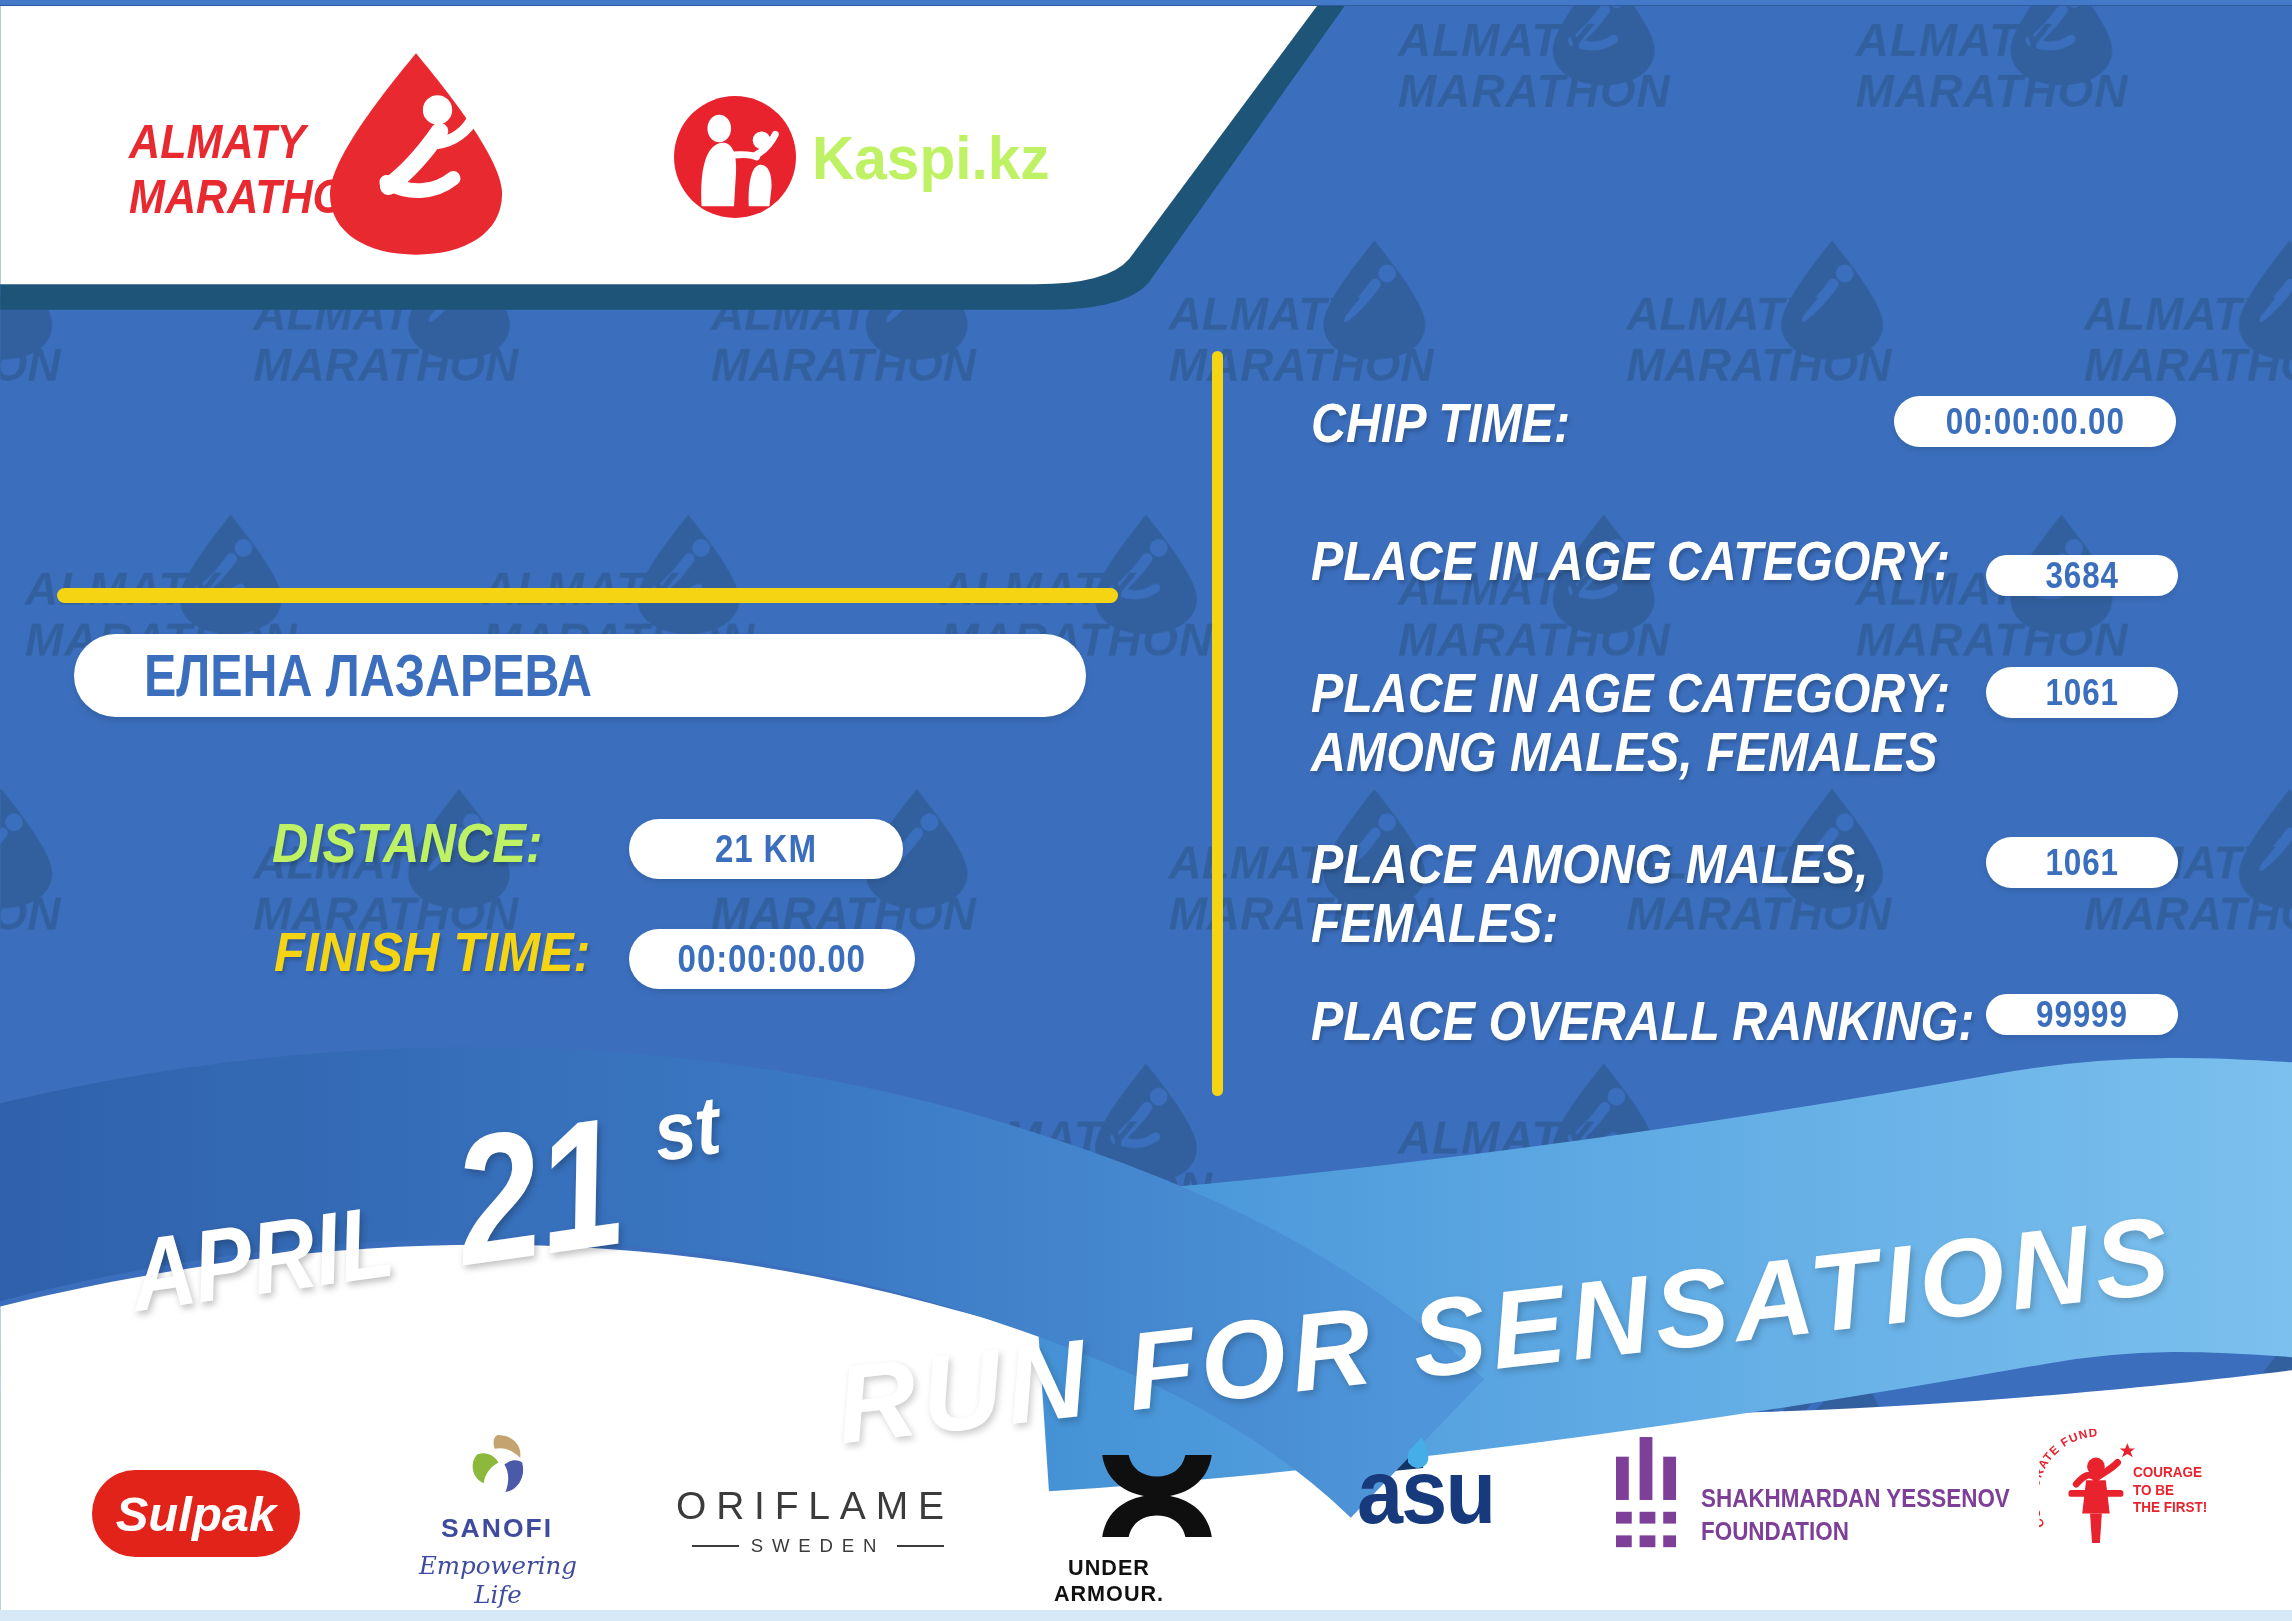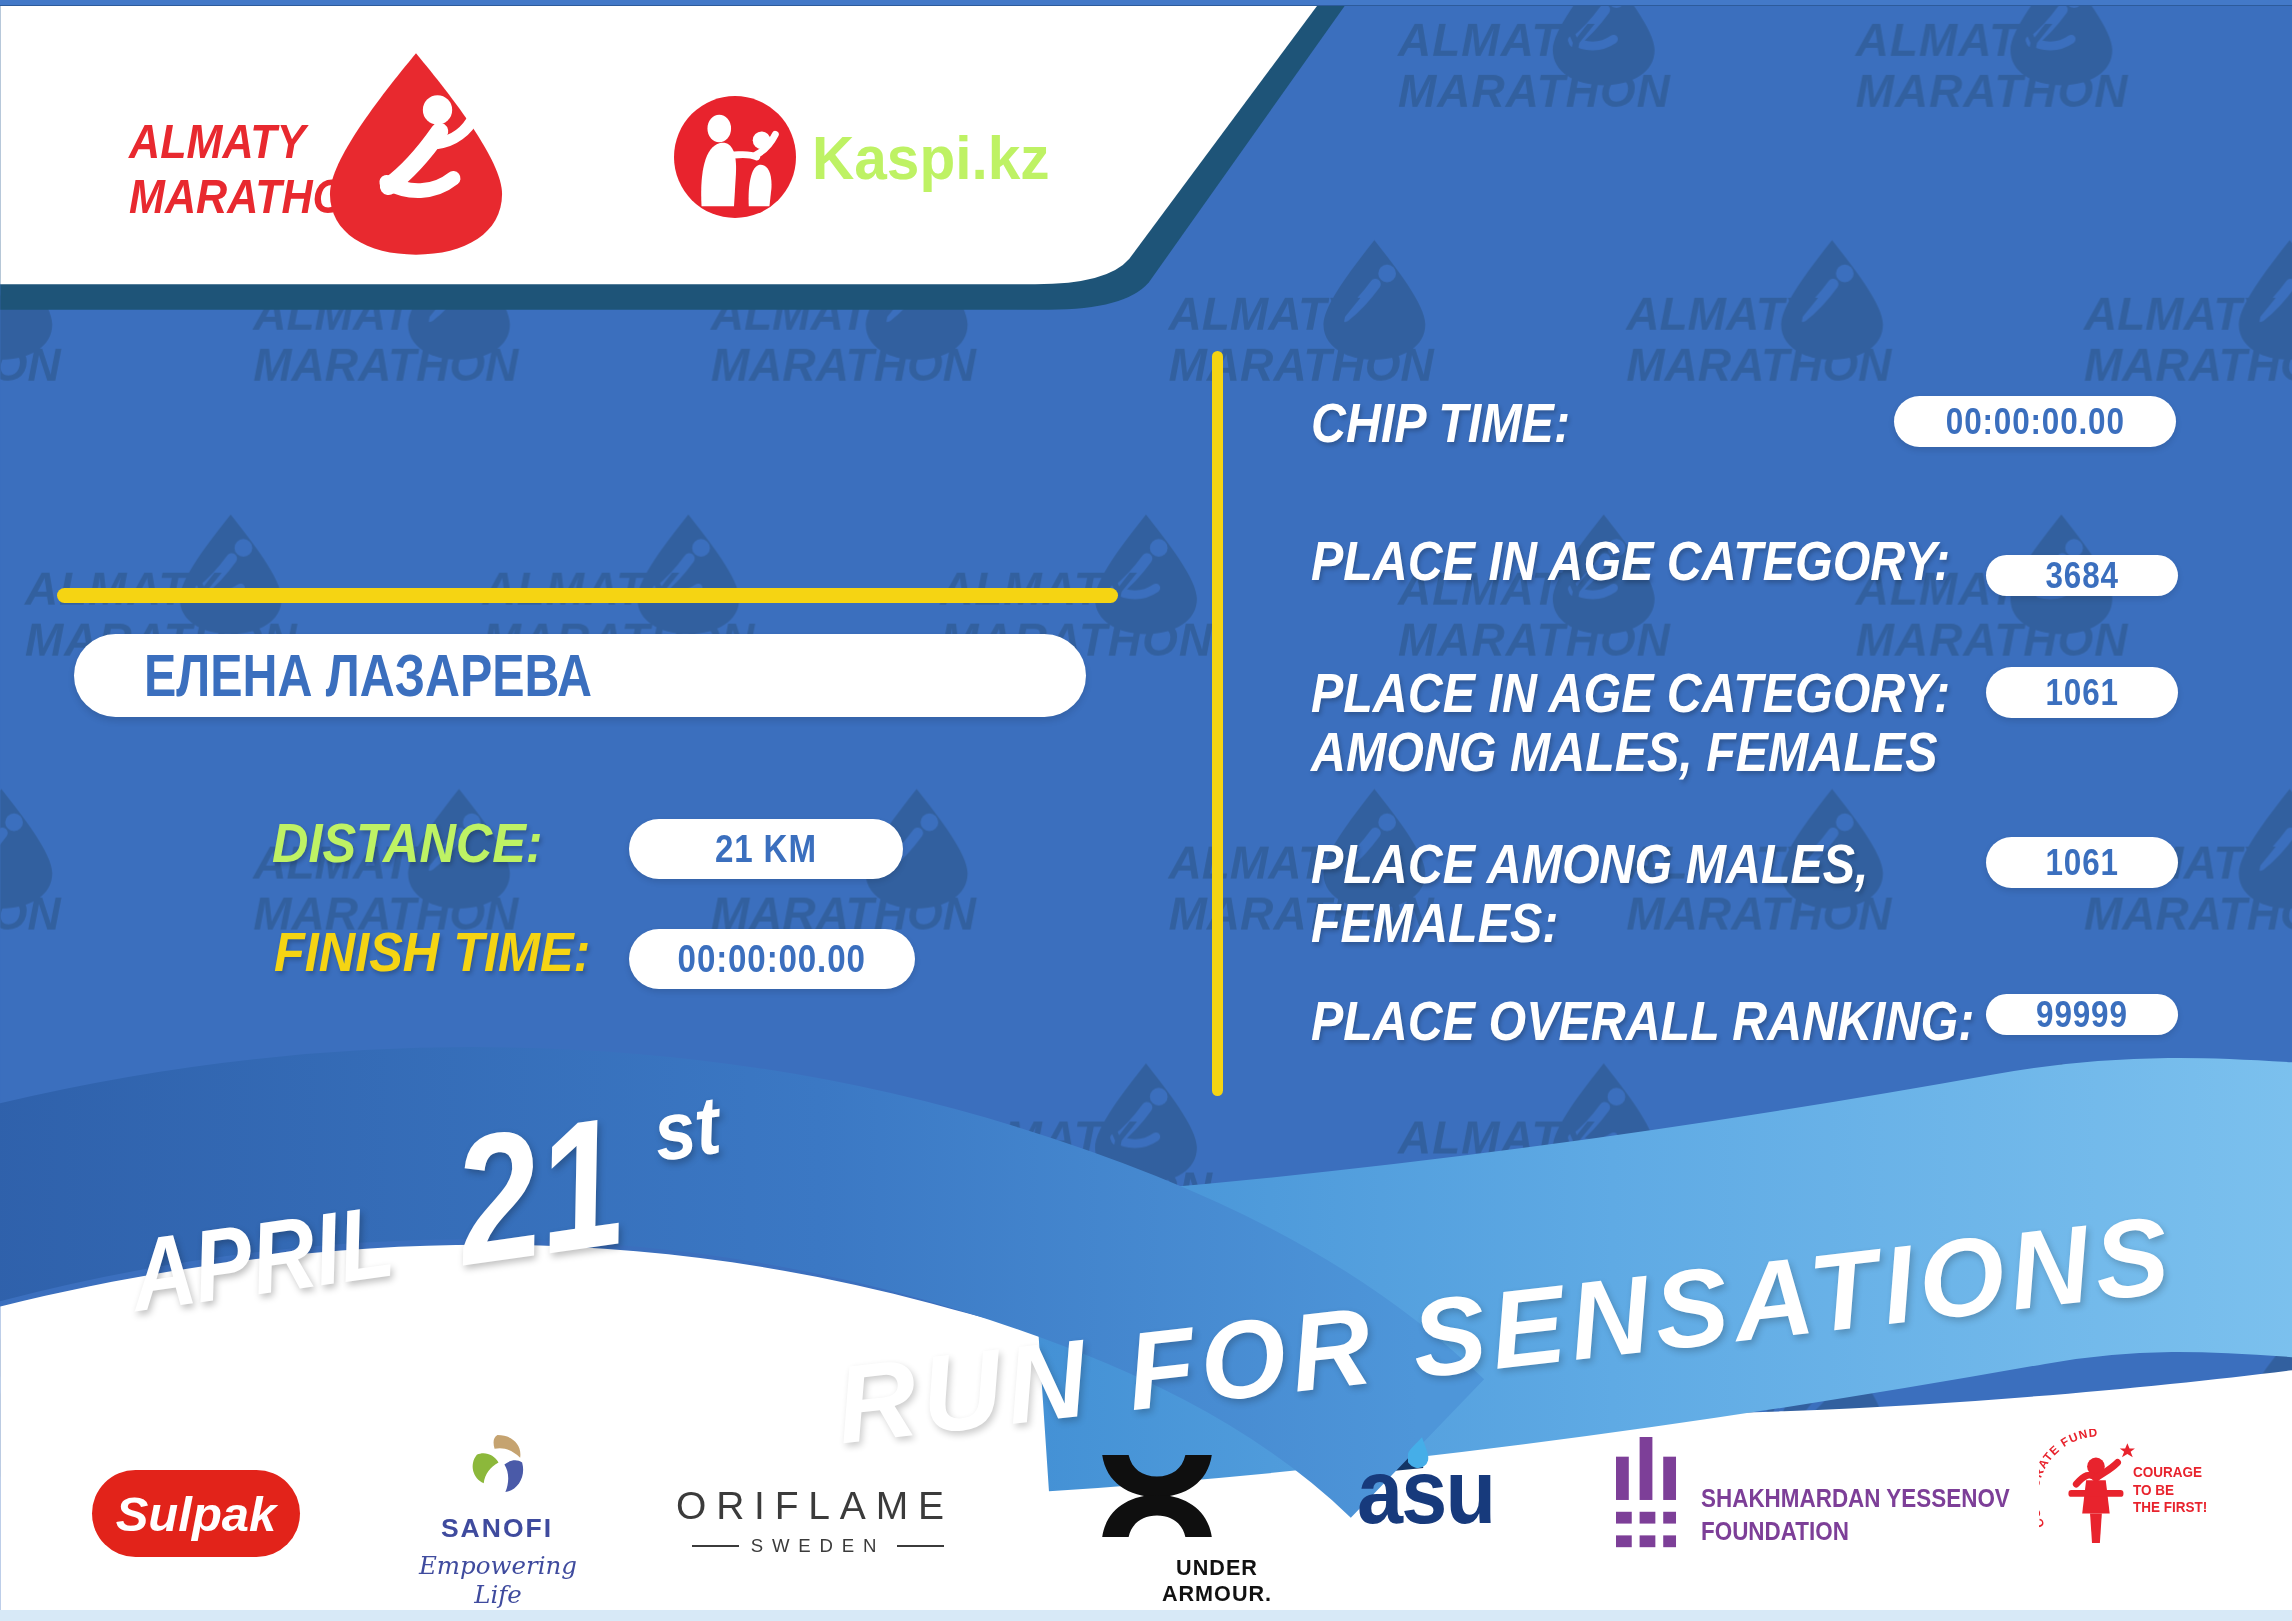--- a/index.html
+++ b/index.html
@@ -61,21 +61,21 @@
           display:flex;align-items:center;justify-content:center;color:#fff;font-weight:bold;font-style:italic;font-size:49px;}
   .sanofi-name{left:431px;top:1513px;width:132px;text-align:center;color:#3F4B9E;font-weight:600;
                font-size:26.5px;letter-spacing:2px;}
   .sanofi-tag{left:412px;top:1551px;width:172px;text-align:center;color:#3F4B9E;font-style:italic;
               font-size:24.5px;font-family:"DejaVu Serif",serif;}
   .oriflame{left:676px;top:1484px;color:#3B3B3B;font-size:39px;letter-spacing:9.8px;font-weight:400;}
   .ori-sub{left:676px;top:1535px;width:284px;display:flex;align-items:center;justify-content:center;
            color:#3B3B3B;font-size:18.6px;letter-spacing:8.8px;}
   .ori-sub .dash{flex:0 0 47px;height:2px;background:#3B3B3B;}
   .ori-sub .t{margin:0 11.8px;}
-  .ua-word{left:1124px;top:1555px;width:186px;text-align:center;color:#111;font-weight:bold;
+  .ua-word{left:1016px;top:1555px;width:186px;text-align:center;color:#111;font-weight:bold;
            font-size:21.6px;letter-spacing:1px;}
   .asu{left:1357px;top:1433px;color:#173A7C;font-weight:bold;font-size:90px;line-height:118px;position:absolute;}
   .asu .w{display:inline-block;transform:scaleX(0.92);transform-origin:left center;letter-spacing:-2px;}
   .asu svg{position:absolute;left:51px;top:3.9px;}
   .yess-text{left:1701px;top:1482px;color:#7D3F98;font-weight:bold;font-size:25.5px;line-height:33px;}
   .yess-text .ln{display:block;transform:scaleX(0.88);transform-origin:left center;white-space:nowrap;}
   .courage-text{left:2133px;top:1464px;color:#E8232D;font-weight:bold;font-size:14.7px;line-height:17.6px;}
   .courage-text .ln{display:block;transform:scaleX(0.92);transform-origin:left center;white-space:nowrap;}
 
   .top-sliver{left:0;top:0;width:2293px;height:4.9px;background:#4379C8;border-bottom:1px solid #2D5B9B;z-index:30;}

